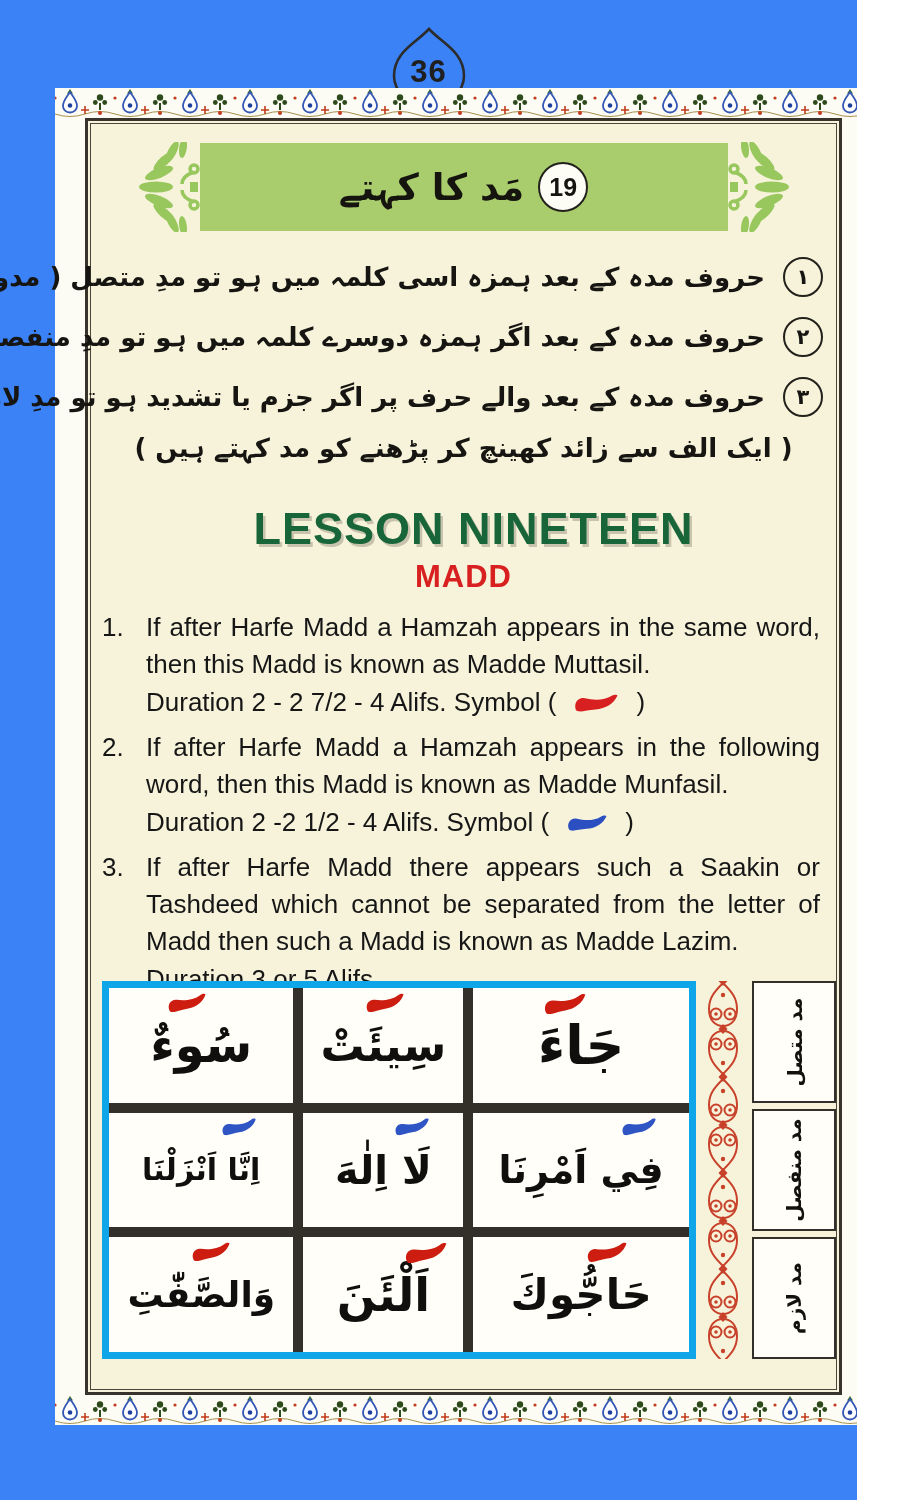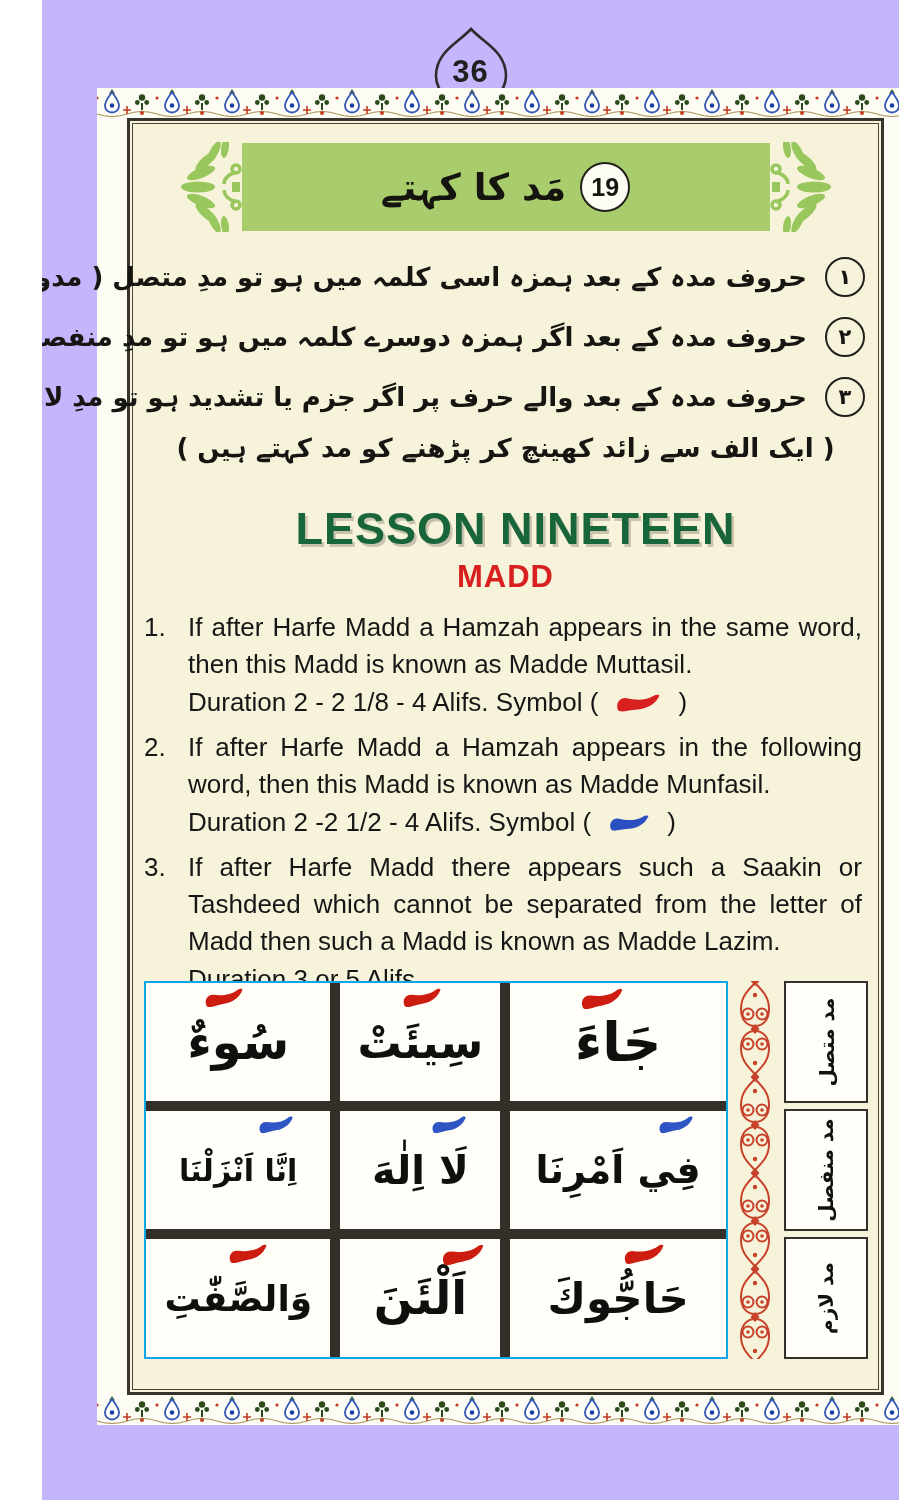--- a/index.html
+++ b/index.html
@@ -1,17 +1,17 @@
 <!DOCTYPE html>
 <html lang="en"><head>
 <meta charset="utf-8">
 <style>
   html,body{margin:0;padding:0;}
-  .page{position:relative;width:857px;height:1500px;background:#c4b5fd;
-        font-family:"Liberation Sans",sans-serif;overflow:hidden;margin-left:42px;}
+  .page{position:relative;width:857px;height:1500px;background:#3b82f6;
+        font-family:"Liberation Sans",sans-serif;overflow:hidden;}
 
   
   .page-num{position:absolute;top:24px;left:50%;transform:translateX(-50%);
             width:100px;height:84px;}
   .page-num svg{position:absolute;inset:0;}
   .page-num .num{position:absolute;top:30px;left:0;width:100%;text-align:center;
                  font-size:31px;font-weight:bold;color:#1f1f1f;letter-spacing:1px;}
 
   
   .frame{position:absolute;left:55px;top:88px;width:817px;height:1337px;background:#fdfcf4;}
@@ -58,21 +58,21 @@
   .eng{position:absolute;left:14px;width:718px;color:#161616;}
   .eitem{display:flex;margin-bottom:7px;}
   .enum{flex:0 0 44px;font-size:26px;line-height:37px;}
   .ebody{flex:1;font-size:26px;line-height:37px;text-align:justify;}
   .edur{font-size:26px;line-height:39px;display:flex;align-items:center;}
   .edur .sym{margin:0 16px;}
 
   
   .extable{position:absolute;left:14px;height:378px;display:flex;align-items:stretch;}
   .tgrid{width:580px;display:grid;grid-template-columns:1.12fr 0.97fr 1.31fr;
-         grid-auto-rows:1fr;border:2px solid #0ea5e9;background:#33302a;gap:10px;}
+         grid-auto-rows:1fr;border:7px solid #0ea5e9;background:#33302a;gap:10px;}
   .tcell{background:#fffef9;position:relative;display:flex;align-items:center;justify-content:center;
          font-family:"DejaVu Sans",sans-serif;font-weight:bold;color:#100f0d;direction:rtl;}
   .maddmark{position:absolute;top:5px;transform:rotate(-6deg);}
   .orncol{width:38px;margin-left:8px;}
   .labelcol{width:84px;margin-left:10px;display:flex;flex-direction:column;justify-content:space-between;}
   .lbox{height:118px;background:#fffef9;border:2px solid #33302a;
         display:flex;align-items:center;justify-content:center;overflow:hidden;}
   .lbox span{transform:rotate(-90deg);white-space:nowrap;direction:rtl;
              font-family:"DejaVu Sans",sans-serif;font-size:20px;font-weight:bold;color:#12110e;}
 </style>
@@ -215,21 +215,21 @@
       <div class="lesson" style="top:382px;padding-left:20px;">LESSON NINETEEN</div>
       <div class="madd" style="top:438px;">MADD</div>
 
       <div class="eng" style="top:488px;">
 
         <div class="eitem">
           <div class="enum">1.</div>
           <div style="flex:1">
             <div class="ebody">If after Harfe Madd a Hamzah appears in the same word, then this Madd is known as Madde Muttasil.</div>
             <div class="edur">
-              <span>Duration 2 - 2 1/8 - 4 Alifs. Symbol (</span>
+              <span>Duration 2 - 2 7/2 - 4 Alifs. Symbol (</span>
               <svg class="sym" width="48" height="21" viewBox="0 0 40 18" fill="#d92020">
                   <use href="#maddpath"></use>
                 </svg>
               <span>)</span>
             </div>
           </div>
         </div>
 
         <div class="eitem">
           <div class="enum">2.</div>

